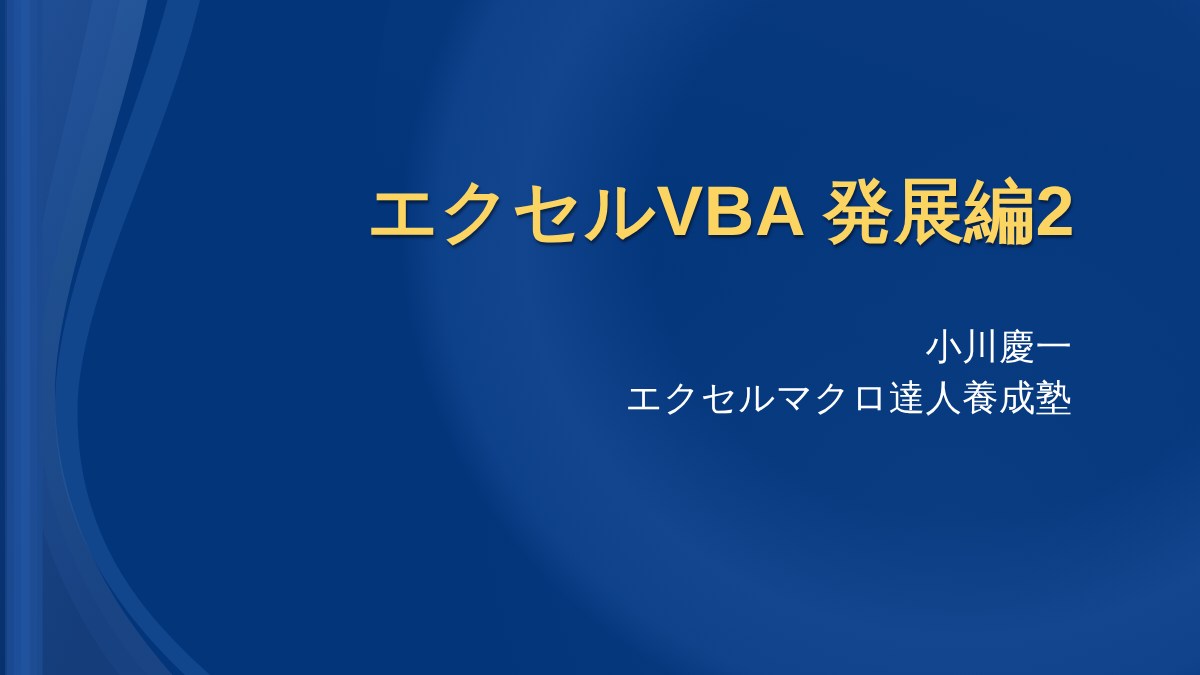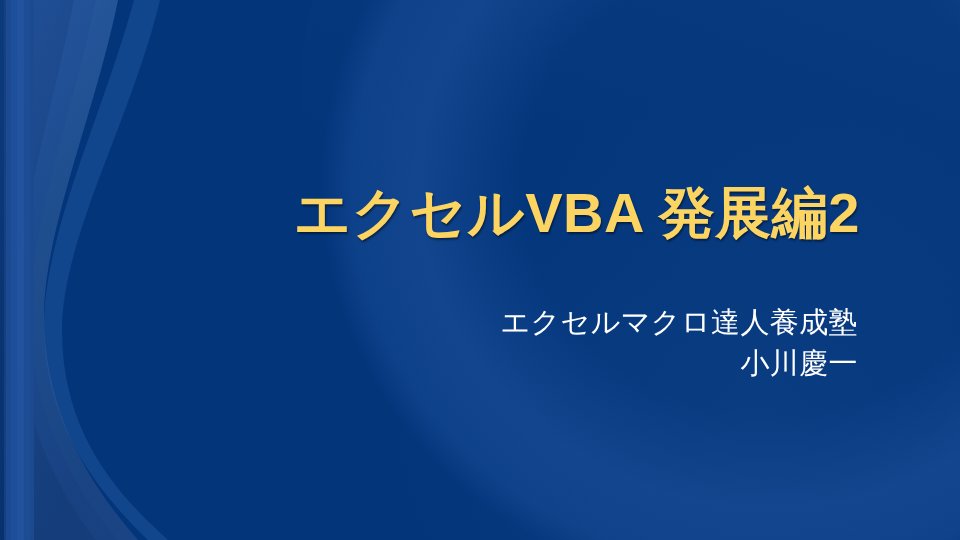--- a/index.html
+++ b/index.html
@@ -100,21 +100,20 @@
     left: 0; top: 0;
     width: 4px; height: 540px;
     background: linear-gradient(180deg, #0b3a7c, #072f6c);
     opacity: .9;
   }
 
   
   .content {
     position: absolute;
     inset: 0;
-    margin-top: 44px;
   }
   .title {
     position: absolute;
     left: 120px;
     top: 138px;
     width: 740px;
     text-align: right;
     font-size: 56px;
     font-weight: bold;
     line-height: 1.12;
@@ -177,18 +176,18 @@
     <path d="M0,0 L160,0 C132,118 62,238 62,330 C62,438 122,498 168,540 L148,540 C98,492 44,424 44,326 C44,232 104,112 134,0 Z" fill="#2e63ad" opacity="0.35"></path>
   </svg>
 
   <div class="edge-stripes"></div>
   <div class="edge-dark"></div>
 
   <div class="content">
     <div class="title">エクセルVBA 発展編2</div>
 
     <div class="subtitle">
+      <span class="line">小川慶一</span>
       <span class="line">エクセルマクロ達人養成塾</span>
-      <span class="line">小川慶一</span>
     </div>
   </div>
 
 </div>
 
 </body></html>

